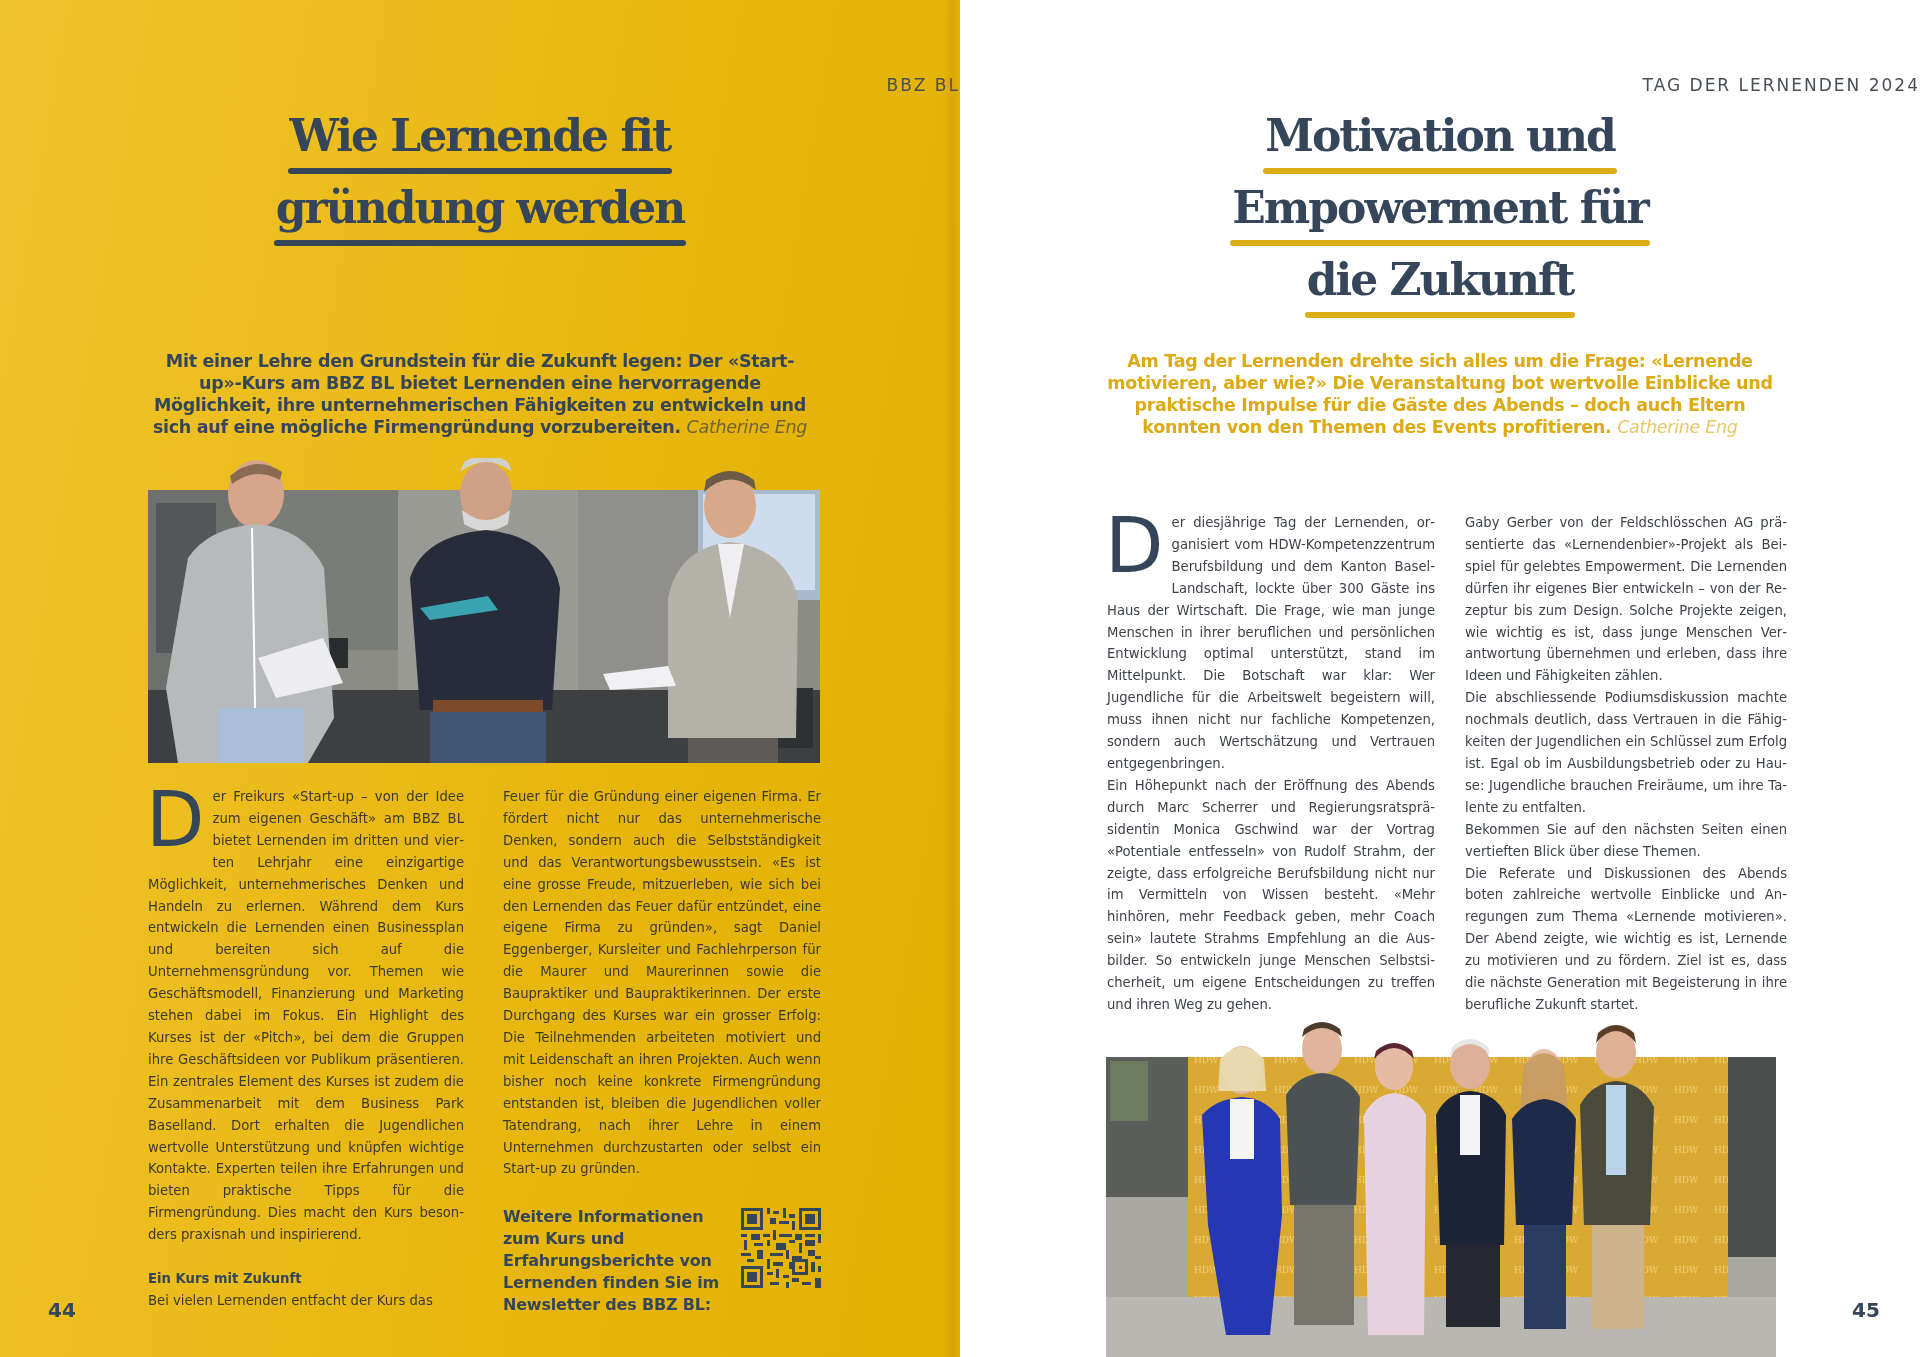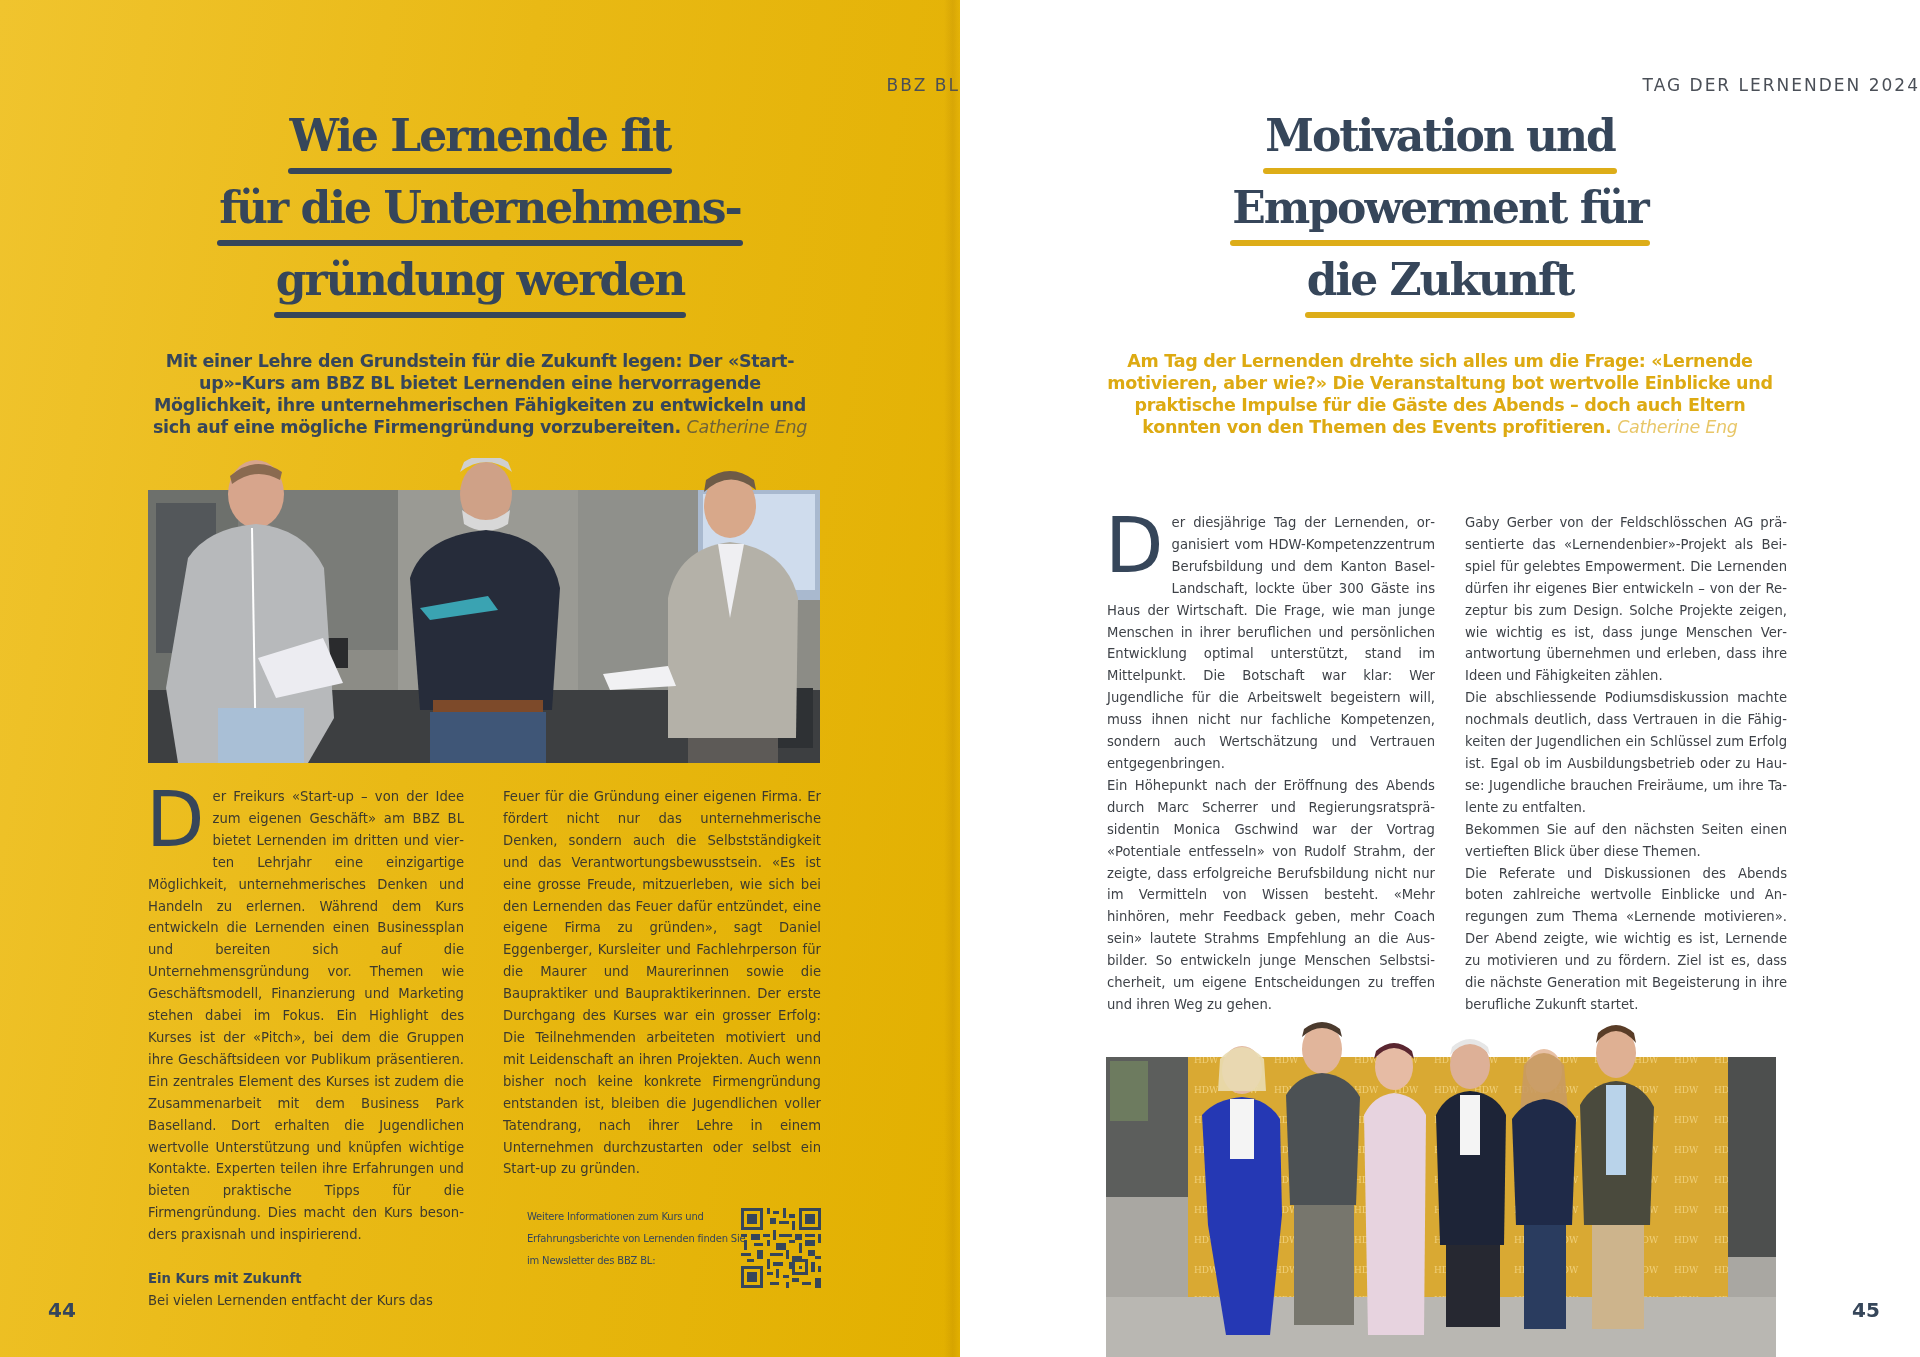--- a/index.html
+++ b/index.html
@@ -60,38 +60,37 @@
     hyphens: manual; color: #3e4248;
   }
   .page-left .col { color: #3d3a2e; }
   .col p { margin: 0; }
   .dropcap {
     float: left; font-family: "DejaVu Sans", sans-serif; font-size: 76px; line-height: 60px;
     height: 62px; margin: 4px 8px 0 -2px; color: #36465a; font-weight: normal;
   }
   .subhead { font-weight: bold; color: #36465a; margin-top: 22px !important; }
   .info {
-    position: absolute; font-family: "DejaVu Sans", sans-serif; font-weight: normal;
-    font-size: 10px; line-height: 22px; color: #36465a; letter-spacing: -0.2px; margin-left: 24px;
+    position: absolute; font-family: "DejaVu Sans", sans-serif; font-weight: bold;
+    font-size: 16px; line-height: 22px; color: #36465a; letter-spacing: -0.2px;
   }
   .qr { position: absolute; }
   .pagenum {
     position: absolute; font-family: "DejaVu Sans", sans-serif; font-weight: bold;
     font-size: 20px; color: #36465a;
   }
 </style>
 </head>
 <body>
 
 <section class="page page-left">
   <div class="kicker">BBZ BL</div>
 
   <h1 class="title" style="left:0;">
     <span class="tl"><span>Wie Lernende fit</span></span>
-    <span class="tl"><span>für die Unternehmens-</span></span>
     <span class="tl"><span>gründung werden</span></span>
   </h1>
 
   <div class="lead">
     <span>Mit einer Lehre den Grundstein für die Zukunft legen: Der «Start-up»-Kurs am BBZ BL bietet Lernenden eine hervorragende Möglichkeit, ihre unternehmerischen Fähigkeiten zu entwickeln und sich auf eine mögliche Firmengründung vorzubereiten.</span>
     <span class="author">Catherine Eng</span>
   </div>
 
   <div class="photo" style="left:148px; top:458px; width:672px; height:305px;">
     <svg width="672" height="305" viewBox="0 0 672 305">

